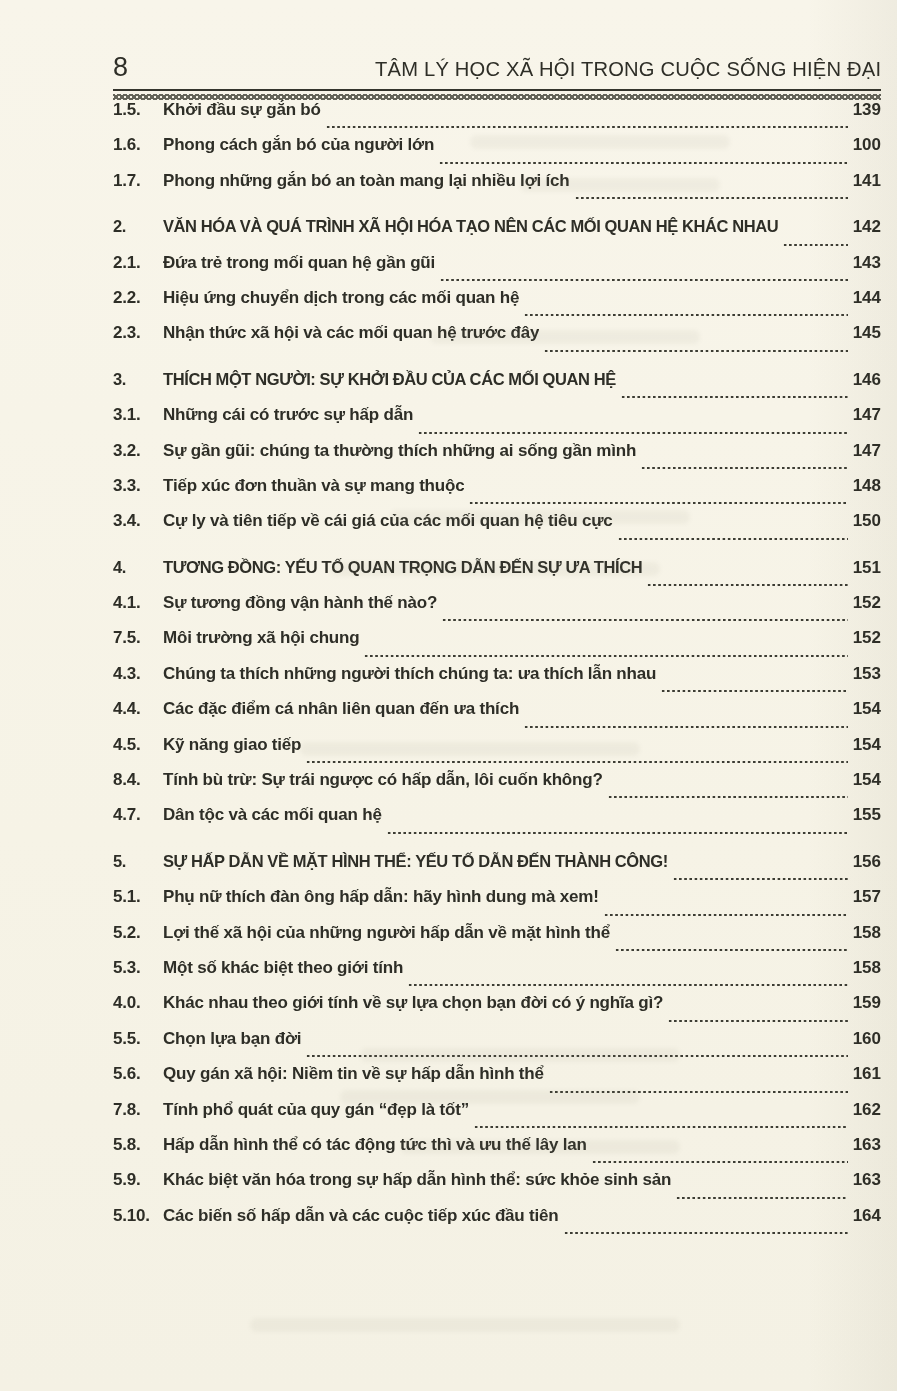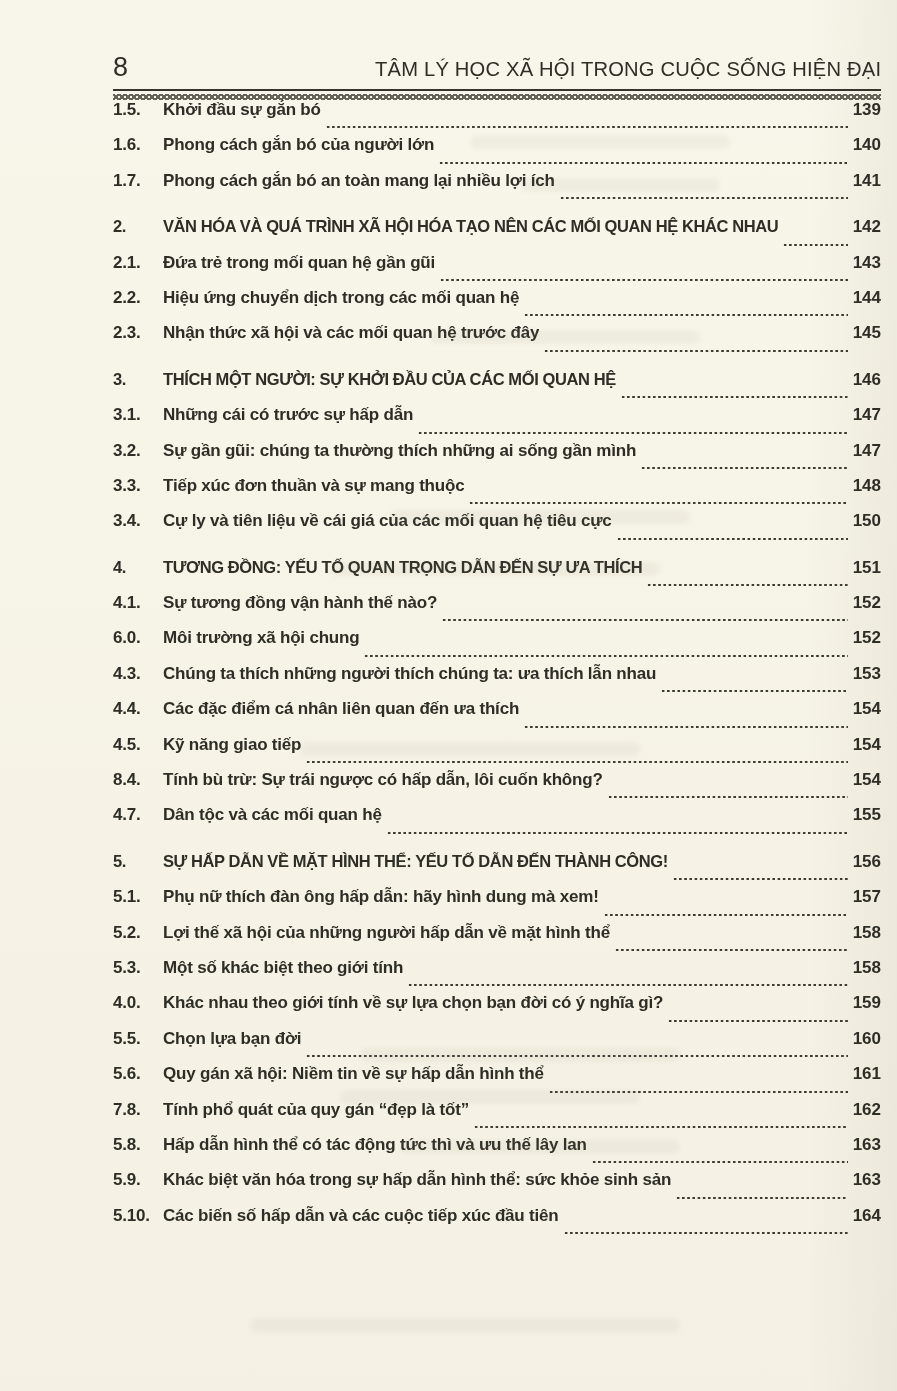--- a/index.html
+++ b/index.html
@@ -128,25 +128,25 @@
       <div class="row">
         <span class="num">1.5.</span>
         <span class="title">Khởi đầu sự gắn bó</span>
         <span class="dots"></span>
         <span class="pg">139</span>
       </div>
       <div class="row">
         <span class="num">1.6.</span>
         <span class="title">Phong cách gắn bó của người lớn</span>
         <span class="dots"></span>
-        <span class="pg">140</span>
+        <span class="pg">100</span>
       </div>
       <div class="row">
         <span class="num">1.7.</span>
-        <span class="title">Phong cách gắn bó an toàn mang lại nhiều lợi ích</span>
+        <span class="title">Phong những gắn bó an toàn mang lại nhiều lợi ích</span>
         <span class="dots"></span>
         <span class="pg">141</span>
       </div>
       <div class="row section">
         <span class="num">2.</span>
         <span class="title">VĂN HÓA VÀ QUÁ TRÌNH XÃ HỘI HÓA TẠO NÊN CÁC MỐI QUAN HỆ KHÁC NHAU</span>
         <span class="dots"></span>
         <span class="pg">142</span>
       </div>
       <div class="row">
@@ -186,38 +186,38 @@
         <span class="pg">147</span>
       </div>
       <div class="row">
         <span class="num">3.3.</span>
         <span class="title">Tiếp xúc đơn thuần và sự mang thuộc</span>
         <span class="dots"></span>
         <span class="pg">148</span>
       </div>
       <div class="row">
         <span class="num">3.4.</span>
-        <span class="title">Cự ly và tiên liệu về cái giá của các mối quan hệ tiêu cực</span>
+        <span class="title">Cự ly và tiên tiếp về cái giá của các mối quan hệ tiêu cực</span>
         <span class="dots"></span>
         <span class="pg">150</span>
       </div>
       <div class="row section">
         <span class="num">4.</span>
         <span class="title">TƯƠNG ĐỒNG: YẾU TỐ QUAN TRỌNG DẪN ĐẾN SỰ ƯA THÍCH</span>
         <span class="dots"></span>
         <span class="pg">151</span>
       </div>
       <div class="row">
         <span class="num">4.1.</span>
         <span class="title">Sự tương đồng vận hành thế nào?</span>
         <span class="dots"></span>
         <span class="pg">152</span>
       </div>
       <div class="row">
-        <span class="num">6.0.</span>
+        <span class="num">7.5.</span>
         <span class="title">Môi trường xã hội chung</span>
         <span class="dots"></span>
         <span class="pg">152</span>
       </div>
       <div class="row">
         <span class="num">4.3.</span>
         <span class="title">Chúng ta thích những người thích chúng ta: ưa thích lẫn nhau</span>
         <span class="dots"></span>
         <span class="pg">153</span>
       </div>

